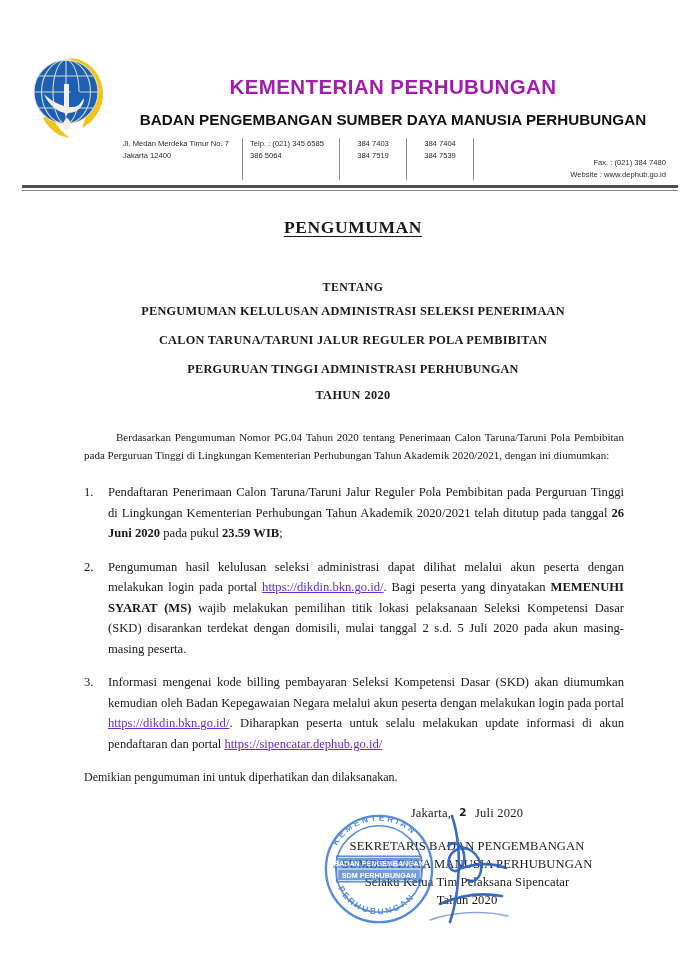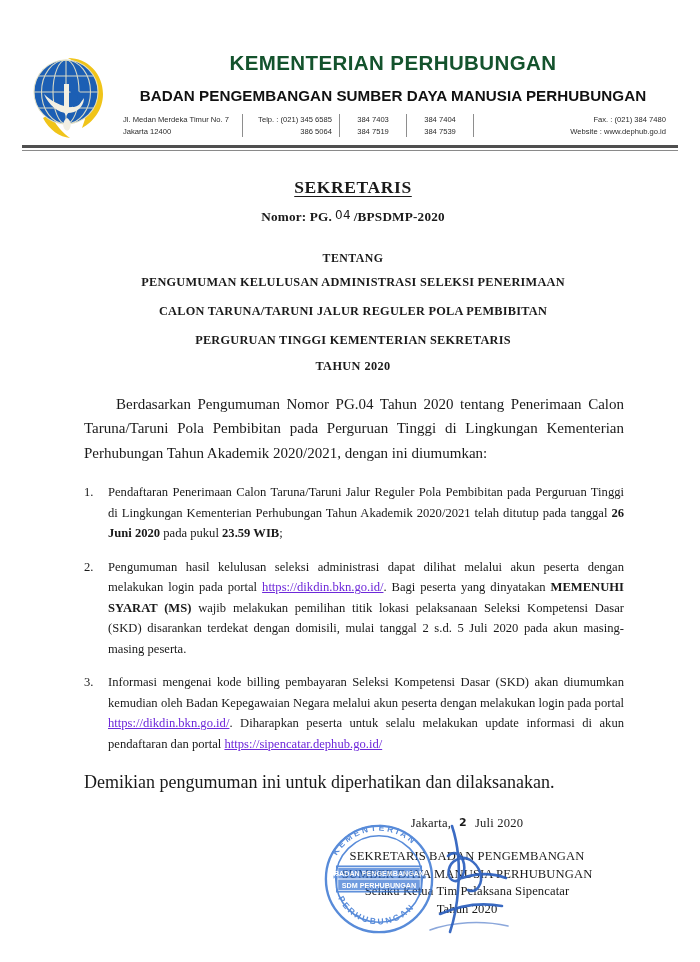--- a/index.html
+++ b/index.html
@@ -37,21 +37,22 @@
     flex: 1;
     text-align: center;
     padding-right: 6px;
   }
   .kop-line1 {
     font-family: "Liberation Sans", "DejaVu Sans", sans-serif;
     font-weight: bold;
     font-size: 20.5px;
     letter-spacing: 0.4px;
     line-height: 1.12;
-    color: #14532d;
+    color: #a21caf;
+    margin-top: 24px;
   }
   .kop-line2 {
     font-family: "Liberation Sans", "DejaVu Sans", sans-serif;
     font-weight: bold;
     font-size: 15.2px;
     letter-spacing: 0.05px;
     line-height: 1.18;
     margin-top: 12px;
     color: #111;
   }
@@ -66,23 +67,23 @@
     color: #2b2b2b;
     align-items: stretch;
     padding: 0 2px 0 2px;
   }
   .c-cell { padding: 0 7px; }
   .c-sep {
     border-left: 1px solid #8e8e8e;
     align-self: stretch;
   }
   .c-addr { text-align: left; min-width: 112px; }
-  .c-telp { text-align: right; min-width: 82px; }
+  .c-telp { text-align: left; min-width: 82px; }
   .c-num  { text-align: center; min-width: 52px; }
-  .c-fax  { text-align: right; flex: 1; padding-right: 4px; }
+  .c-fax  { text-align: right; flex: 1; padding-right: 4px; margin-top: 19px; }
   .c-row { white-space: nowrap; }
 
   .rule-wrap { padding: 0 22px; margin-top: 5px; }
   .rule-thick {
     height: 3px;
     background: #4f4f4f;
   }
   .rule-thin {
     height: 1px;
     background: #8a8a8a;
@@ -116,21 +117,21 @@
     padding: 0 3px;
     position: relative;
     top: -2px;
   }
 
   .title-tentang {
     text-align: center;
     font-weight: bold;
     font-size: 11.8px;
     letter-spacing: 0.5px;
-    margin-top: 26px;
+    margin-top: 42px;
   }
   .title-sub {
     text-align: center;
     font-weight: bold;
     font-size: 12.3px;
     letter-spacing: 0.25px;
     line-height: 1.95;
     margin-top: 5px;
   }
   .title-year {
@@ -140,23 +141,23 @@
     letter-spacing: 0.4px;
     margin-top: 6px;
   }
 
   
   .body-wrap { padding: 0 76px 0 84px; }
 
   .para {
     text-align: justify;
     text-justify: inter-word;
-    font-size: 15px;
+    font-size: 11px;
     line-height: 1.63;
-    margin-top: 18px;
+    margin-top: 26px;
     text-indent: 32px;
   }
   ol.items {
     margin: 17px 0 8px 0;
     padding: 0 0 0 22px;
     list-style: none;
     counter-reset: li;
   }
   ol.items > li {
     position: relative;
@@ -176,21 +177,21 @@
     width: 18px;
     text-align: left;
   }
   .link {
     text-decoration: underline;
     color: #6d28d9;
   }
   b, strong { font-weight: bold; }
 
   .closing {
-    font-size: 18px;
+    font-size: 12px;
     line-height: 1.63;
     margin-top: 14px;
     text-indent: 0;
   }
 
   
   .sign-area {
     margin-top: 18px;
     position: relative;
     min-height: 190px;
@@ -305,30 +306,27 @@
     </div>
   </div>
 </div>
 
 <div class="rule-wrap">
   <div class="rule-thick"></div>
   <div class="rule-thin"></div>
 </div>
 
 <div class="doc">
-  <div class="title-main">SEKRETARIS</div>
-
-  <div class="title-nomor">
-    <span>Nomor: PG.</span><span class="handwrite">04</span><span>/BPSDMP-2020</span>
-  </div>
+  <div class="title-main">PENGUMUMAN</div>
+
 
   <div class="title-tentang">TENTANG</div>
   <div class="title-sub">PENGUMUMAN KELULUSAN ADMINISTRASI SELEKSI PENERIMAAN</div>
   <div class="title-sub">CALON TARUNA/TARUNI JALUR REGULER POLA PEMBIBITAN</div>
-  <div class="title-sub">PERGURUAN TINGGI KEMENTERIAN SEKRETARIS</div>
+  <div class="title-sub">PERGURUAN TINGGI ADMINISTRASI PERHUBUNGAN</div>
   <div class="title-year">TAHUN 2020</div>
 </div>
 
 <div class="body-wrap">
 
   <div class="para">Berdasarkan Pengumuman Nomor PG.04 Tahun 2020 tentang Penerimaan Calon Taruna/Taruni Pola Pembibitan pada Perguruan Tinggi di Lingkungan Kementerian Perhubungan Tahun Akademik 2020/2021, dengan ini diumumkan:</div>
 
   <ol class="items">
 
     <li>

